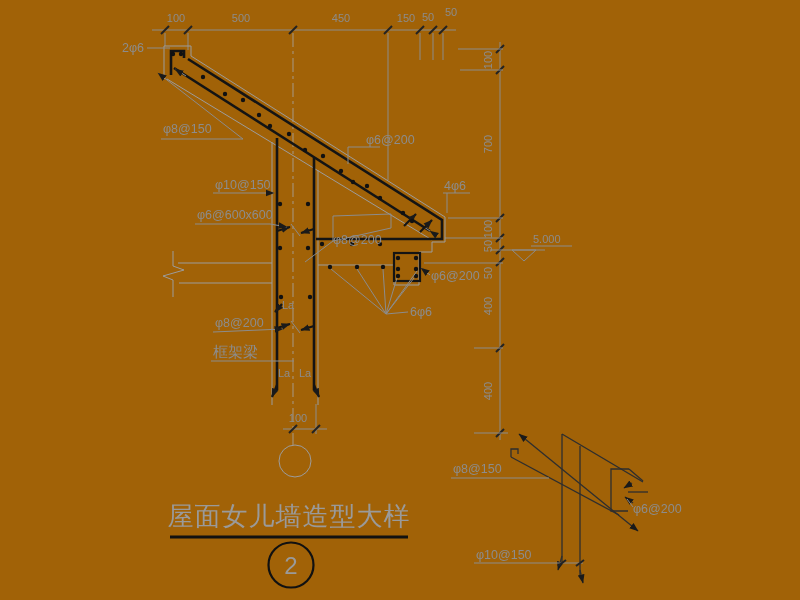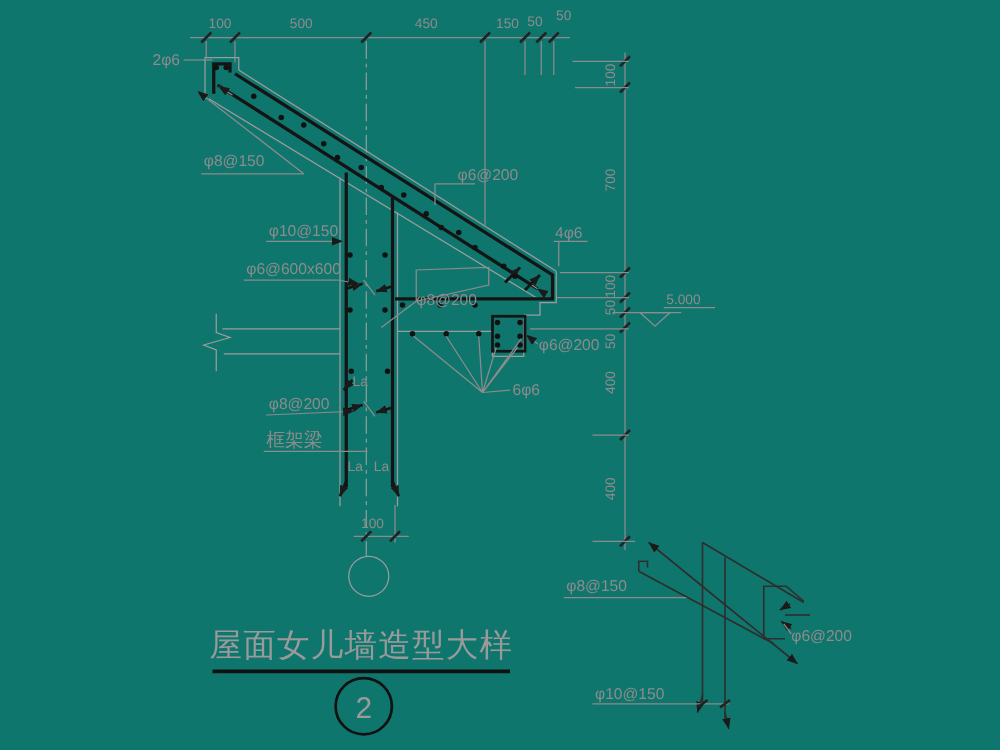--- a/index.html
+++ b/index.html
@@ -1,16 +1,16 @@
 <!DOCTYPE html>
 <html><head>
 <meta charset="utf-8">
 <style>
   html,body{margin:0;padding:0;background:#fff;}
-  .stage{position:relative;width:800px;height:600px;background:#0f766e;overflow:hidden;
+  .stage{position:relative;width:800px;height:600px;background:#a16207;overflow:hidden;
          font-family:"Liberation Sans",sans-serif;}
   svg text{font-family:"Liberation Sans",sans-serif;fill:#8c8c8c;}
   .dimtxt{font-size:11px;}
   .lbl{font-size:12.5px;}
   .la{font-size:11px;}
   .cjk{font-size:15px;}
   .title{font-size:26px;fill:#9a9a9a;letter-spacing:1px;}
   .num{font-size:24px;fill:#9a9a9a;}
   .thin{stroke:#9c9c9c;stroke-width:1;fill:none;}
   .lead{stroke:#8c8c8c;stroke-width:1;fill:none;}

